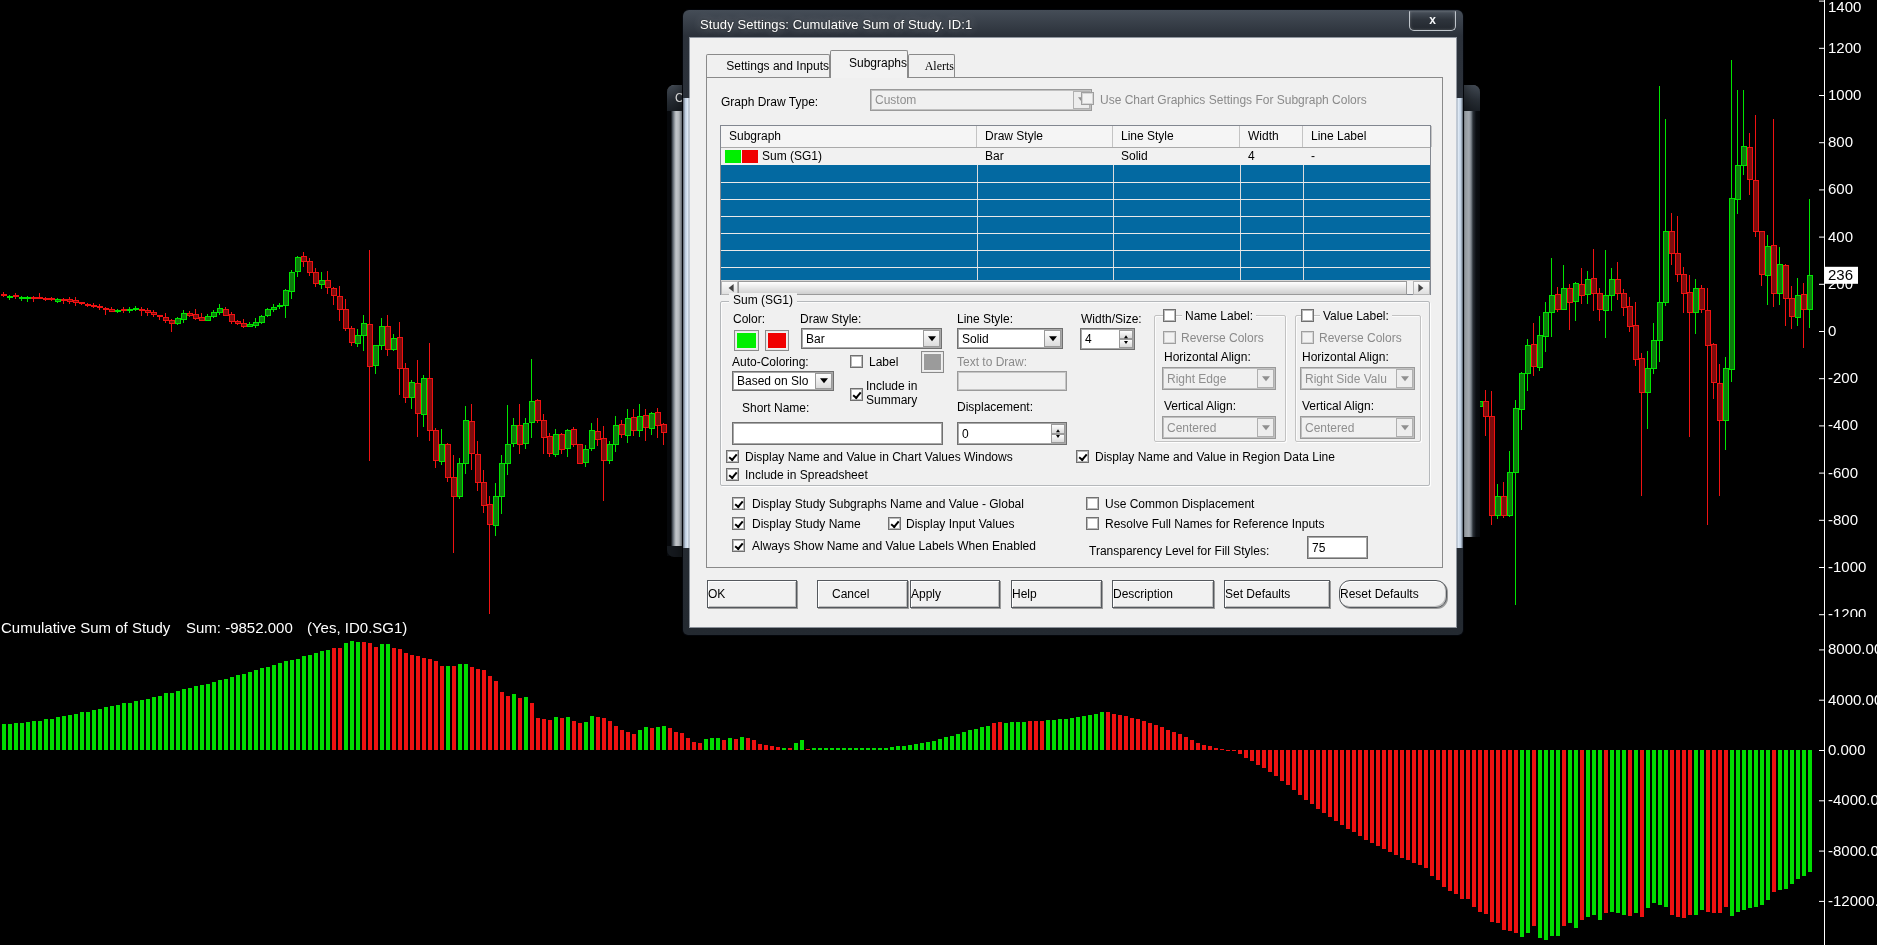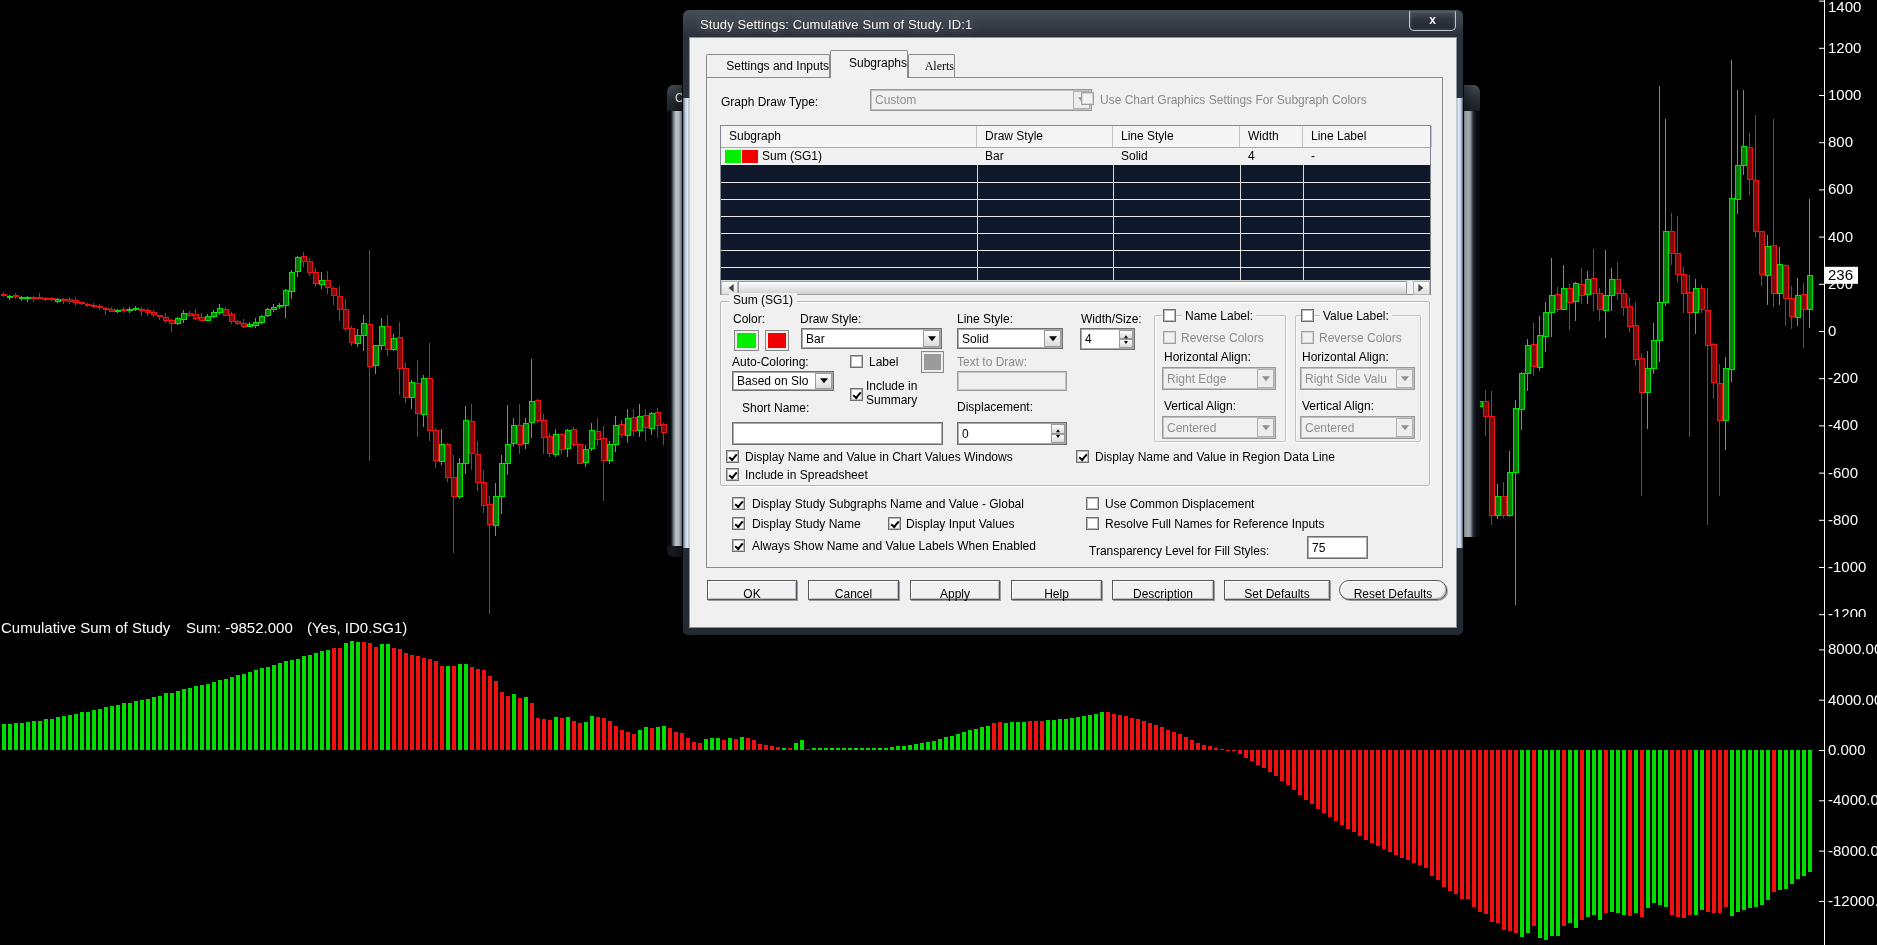--- a/index.html
+++ b/index.html
@@ -92,21 +92,21 @@
   .spin .up { top:0; } .spin .dn { bottom:0; }
   .spin .up:after { content:""; position:absolute; left:50%; top:50%; transform:translate(-50%,-35%);
     border:2px solid transparent; border-bottom:3px solid #000; }
   .spin .dn:after { content:""; position:absolute; left:50%; top:50%; transform:translate(-50%,-60%);
     border:2px solid transparent; border-top:3px solid #000; }
 
   .swatch { position:absolute; border:1px solid #8a8a8a; box-shadow:inset 0 0 0 1px #e8e8e8; }
   .swatch i { position:absolute; left:2px; top:2px; right:2px; bottom:2px; display:block; }
 
   
-  #sg-table { position:absolute; left:30px; top:87px; width:711px; height:170px; border:1px solid #828790; background:#0f172a; }
+  #sg-table { position:absolute; left:30px; top:87px; width:711px; height:170px; border:1px solid #828790; background:#0369a1; }
   #sg-table .hdr { position:absolute; left:0; top:0; width:100%; height:22px; background:#f5f5f5; border-bottom:1px solid #aaa; }
   #sg-table .hdr .hc { position:absolute; top:0; height:100%; line-height:21px; padding-left:8px; border-right:1px solid #c4c4c4; }
   #sg-table .colline { position:absolute; top:22px; bottom:14px; width:1px; background:#dcdcdc; }
   #sg-table .row { position:absolute; left:0; height:17px; width:100%; }
   #sg-table .row .rc { position:absolute; top:0; height:100%; line-height:16px; padding-left:8px; white-space:nowrap; }
   #sg-table .rowline { position:absolute; left:0; width:100%; height:1px; background:#e9e9e9; }
   #sg-table .rsw { position:absolute; width:16px; height:13px; top:2px; }
 
   
   #sg-hscroll { position:absolute; left:0; bottom:0; width:100%; height:14px; background:#f1f1f1; border-top:1px solid #d7d7d7; }
@@ -117,23 +117,23 @@
   #sg-hscroll .arr.r:after { content:""; position:absolute; left:50%; top:50%; transform:translate(-40%,-50%);
     border:4px solid transparent; border-left:5px solid #444; }
   #sg-hscroll .thumb { position:absolute; left:17px; top:0; right:23px; height:14px;
     background:linear-gradient(#ffffff,#cfcfcf); border:1px solid #9a9a9a; }
 
   
   .groupbox { position:absolute; border:1px solid #b5b8bb; border-radius:2px; box-shadow:1px 1px 0 rgba(255,255,255,.9), inset 1px 1px 0 rgba(255,255,255,.7); }
   .groupbox > .gb-title { position:absolute; top:-9px; left:8px; background:#f0f0f0; padding:0 4px; }
 
   
-  .btn { position:absolute; top:542px; height:20px; background:#f1f1f1; border:1px solid #55595e;
+  .btn { position:absolute; top:542px; height:28px; background:#f1f1f1; border:1px solid #55595e;
     box-shadow:inset 1px 1px 0 #fff, inset -1px -1px 0 #bdbdbd, 1px 1px 0 rgba(0,0,0,.35);
-    text-align:center; line-height:26px; font-size:12px; color:#000; }
+    text-align:left; line-height:26px; font-size:12px; color:#000; }
 </style>
 </head>
 <body>
 
 <div id="stage">
 
   <svg id="chart-svg" width="1877" height="945">
       <defs>
         <clipPath id="topclip">
           <rect x="0" y="0" width="1816" height="617"></rect>
@@ -1289,21 +1289,21 @@
 
       <div class="cb checked" style="left:42px; top:501px;"></div>
       <div class="lbl" style="left:62px; top:501px;">Always Show Name and Value Labels When Enabled</div>
       <div class="lbl" style="left:399px; top:506px;">Transparency Level for Fill Styles:</div>
       <div class="field" style="left:617px; top:498px; width:61px; height:23px;">
         <span class="val">75</span>
       </div>
 
       <div id="buttons-row">
           <div class="btn" style="left: 17px; width: 90px;">OK</div>
-          <div class="btn" style="left: 118px; width: 91px;">Cancel</div>
+          <div class="btn" style="left: 127px; width: 91px; padding-left: 14px;">Cancel</div>
           <div class="btn" style="left: 220px; width: 90px;">Apply</div>
           <div class="btn" style="left: 321px; width: 91px;">Help</div>
           <div class="btn" style="left: 422px; width: 102px;">Description</div>
           <div class="btn" style="left: 534px; width: 106px;">Set Defaults</div>
           <div class="btn" style="left: 649px; width: 108px; border-radius: 11px;">Reset Defaults</div>
         </div>
 
     </div>
   </div>
 </div>

